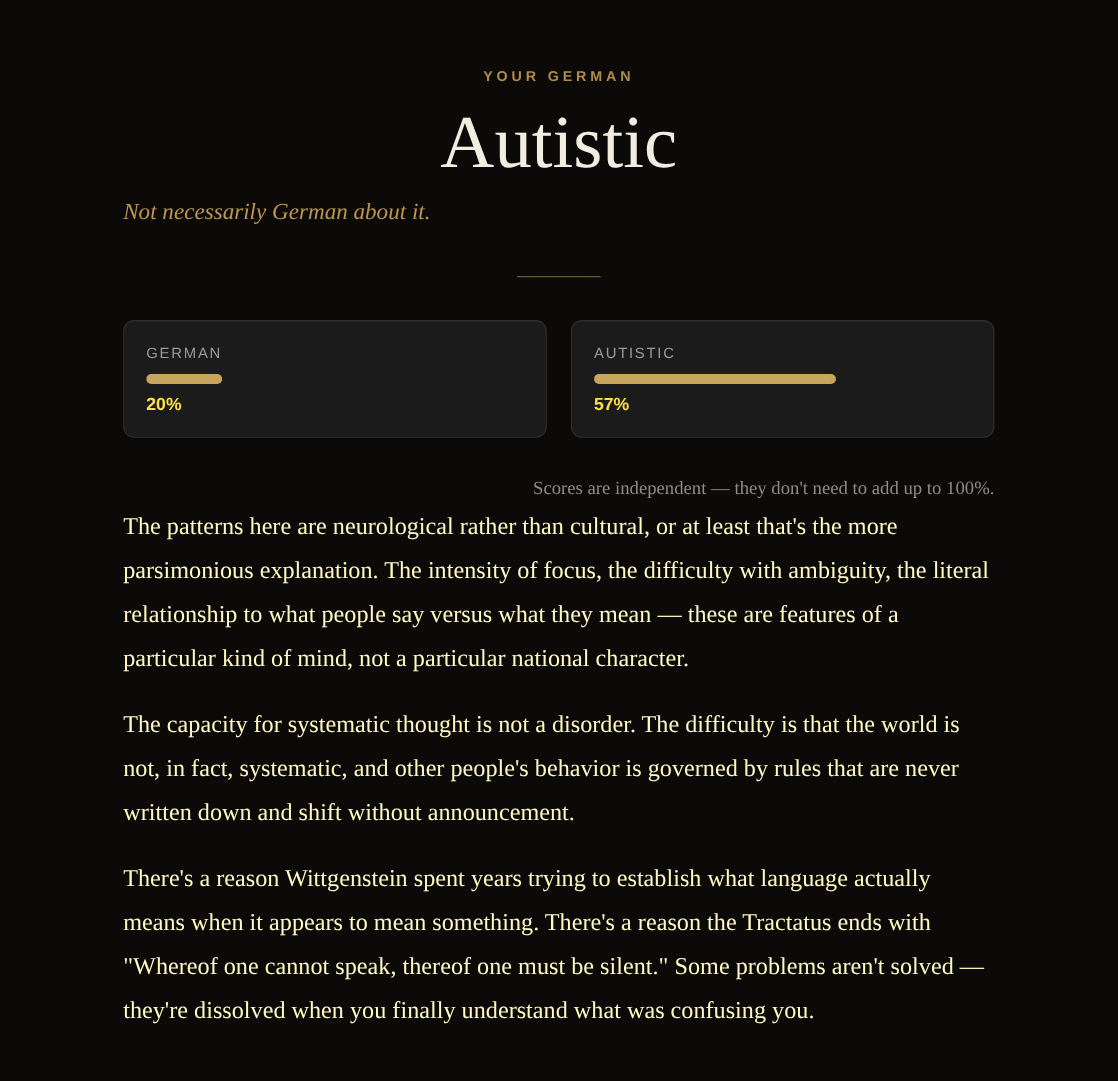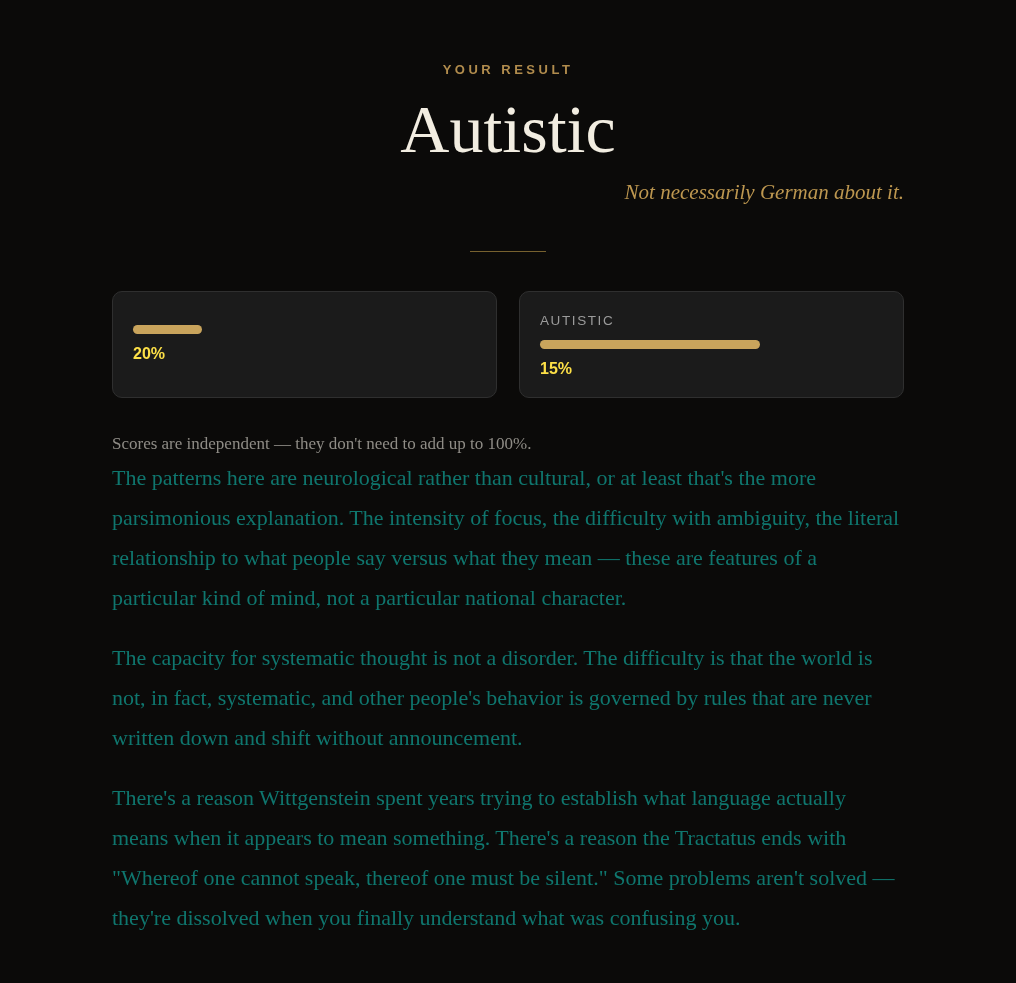--- a/index.html
+++ b/index.html
@@ -26,21 +26,21 @@
     margin-top: 18px;
     text-align: center;
     font-family: "Liberation Serif", serif;
     font-weight: 400;
     font-size: 68px;
     line-height: 68px;
     color: #f2ede1;
   }
   .subtitle {
     margin-top: 16px;
-    text-align: right;
+    text-align: left;
     font-style: italic;
     font-size: 21px;
     line-height: 26px;
     color: #bd9750;
   }
   .divider {
     display: block;
     width: 76px;
     height: 1px;
     border: none;
@@ -80,64 +80,65 @@
   }
   .card-pct {
     margin-top: 11px;
     font-family: "Liberation Sans", sans-serif;
     font-weight: 700;
     font-size: 16px;
     color: #fde047;
   }
   .note {
     margin-top: 34px;
-    text-align: left;
+    text-align: right;
     font-size: 17px;
     line-height: 24px;
     color: #8f8c86;
   }
   .body-text {
     margin-top: 2px;
   }
   .body-text p {
     font-size: 22px;
     line-height: 40px;
-    color: #0f766e;
+    color: #fef9c3;
     margin-bottom: 20px;
     text-align: left;
   }
 </style>
 </head>
 <body>
 
 <div class="container">
 
-  <div class="eyebrow">YOUR RESULT</div>
+  <div class="eyebrow">YOUR GERMAN</div>
 
   <h1 class="title">Autistic</h1>
 
   <div class="subtitle">Not necessarily German about it.</div>
 
   <hr class="divider">
 
   <div class="cards">
 
     <div class="card">
+      <div class="card-label">GERMAN</div>
       <div class="bar-track">
         <div class="bar-fill" style="width: 20%;"></div>
       </div>
       <div class="card-pct">20%</div>
     </div>
 
     <div class="card">
       <div class="card-label">AUTISTIC</div>
       <div class="bar-track">
         <div class="bar-fill" style="width: 64%;"></div>
       </div>
-      <div class="card-pct">15%</div>
+      <div class="card-pct">57%</div>
     </div>
 
   </div>
 
   <div class="note">Scores are independent — they don't need to add up to 100%.</div>
 
   <div class="body-text">
     <p>The patterns here are neurological rather than cultural, or at least that's the more parsimonious explanation. The intensity of focus, the difficulty with ambiguity, the literal relationship to what people say versus what they mean — these are features of a particular kind of mind, not a particular national character.</p>
     <p>The capacity for systematic thought is not a disorder. The difficulty is that the world is not, in fact, systematic, and other people's behavior is governed by rules that are never written down and shift without announcement.</p>
     <p>There's a reason Wittgenstein spent years trying to establish what language actually means when it appears to mean something. There's a reason the Tractatus ends with "Whereof one cannot speak, thereof one must be silent." Some problems aren't solved — they're dissolved when you finally understand what was confusing you.</p>

